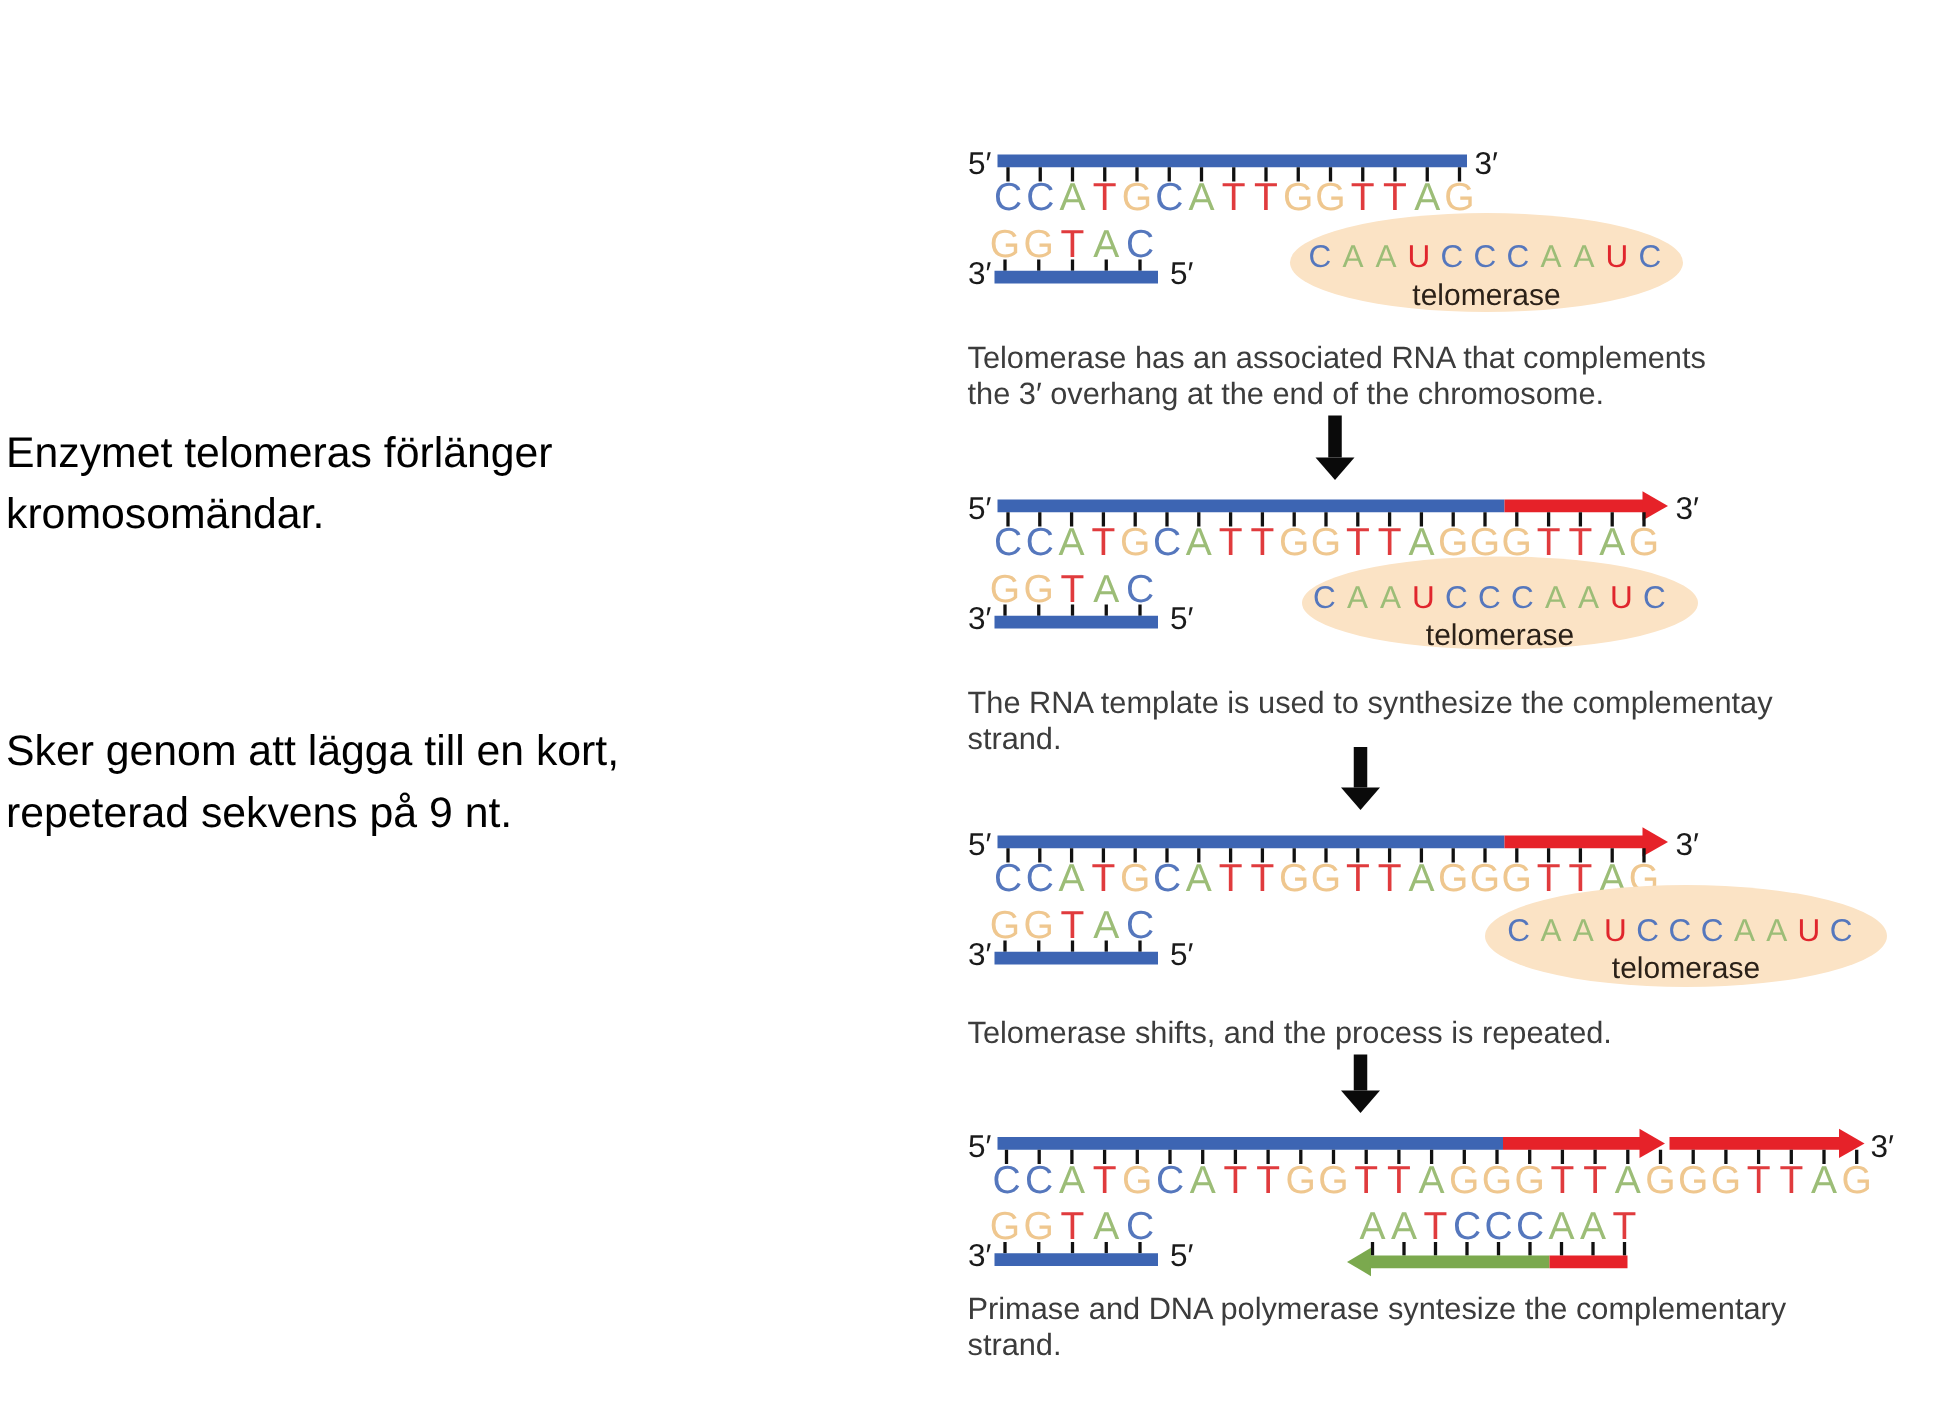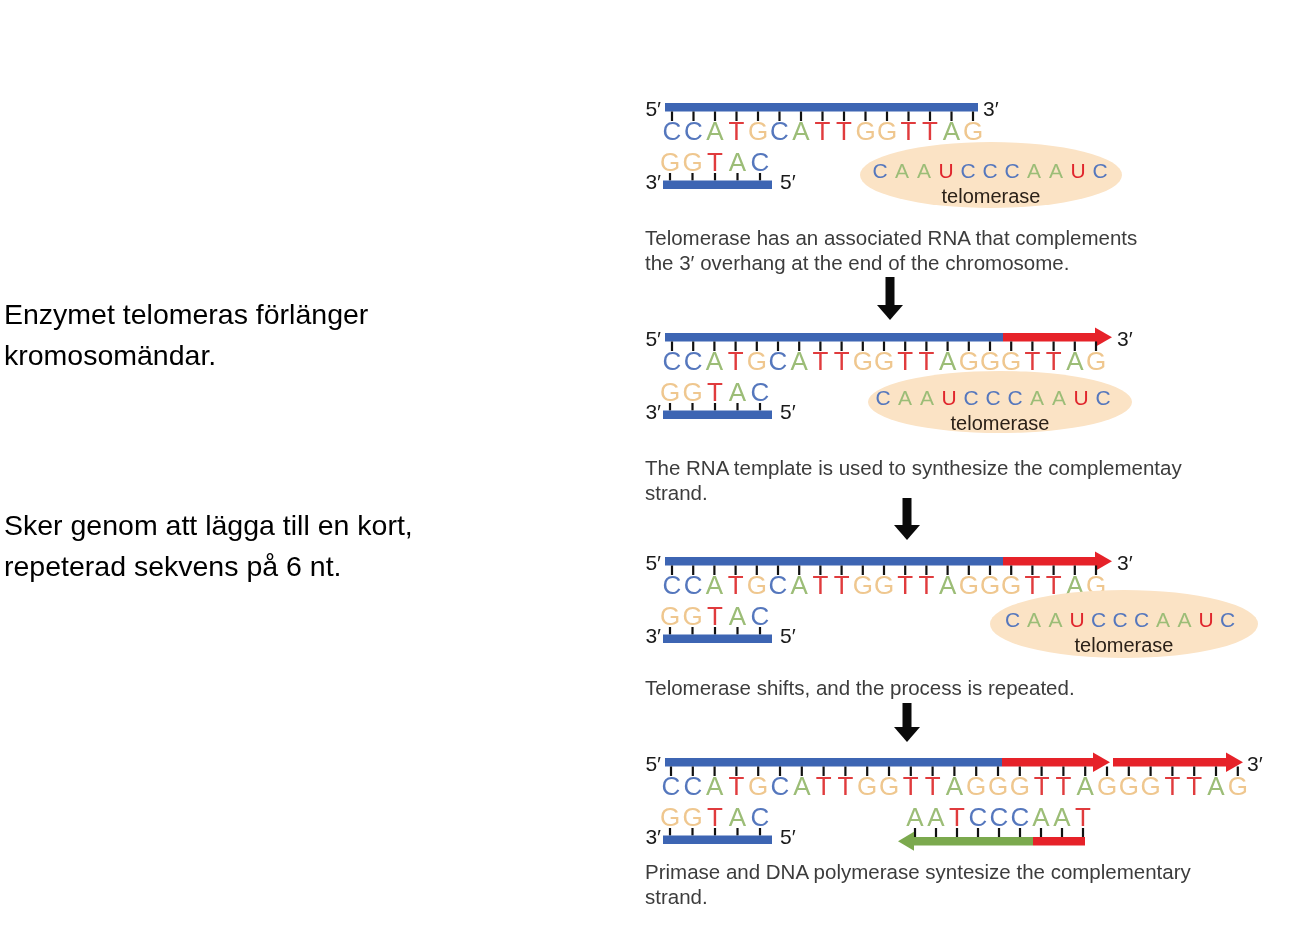--- a/index.html
+++ b/index.html
@@ -5,31 +5,31 @@
   html,body{margin:0;padding:0;}
   body{
     width:1296px;height:936px;position:relative;overflow:hidden;
     background:#ffffff;font-family:"Liberation Sans",sans-serif;
   }
   .left-text{
     position:absolute;left:4px;top:200px;width:620px;
     font-size:28.5px;line-height:41px;color:#000000;
     white-space:pre-wrap;
   }
-  .left-text p{margin:12px 0 35px 0;}
+  .left-text p{margin:0 0 35px 0;}
   .diagram-svg{position:absolute;left:0;top:0;}
 </style>
 </head>
 <body>
 
 <div class="left-text">
   <p>Enzymet telomeras förlänger
 kromosomändar.</p>
   <p>Sker genom att lägga till en kort,
-repeterad sekvens på 6 nt.</p>
+repeterad sekvens på 9 nt.</p>
   
 </div>
 
 <svg class="diagram-svg" width="1296" height="936" viewBox="0 0 1296 936" xmlns="http://www.w3.org/2000/svg">
     <g>
       <g>
         <rect x="665" y="103" width="313" height="8.5" fill="#3d65b3"></rect>
         <text x="661" y="116" text-anchor="end" font-size="21" fill="#1a1a1a" font-family="&quot;Liberation Sans&quot;, sans-serif" font-weight="400">5′</text>
         <text x="983" y="116" text-anchor="start" font-size="21" fill="#1a1a1a" font-family="&quot;Liberation Sans&quot;, sans-serif" font-weight="400">3′</text>
         <line x1="672" y1="111.5" x2="672" y2="121" stroke="#111111" stroke-width="2.2"></line>

